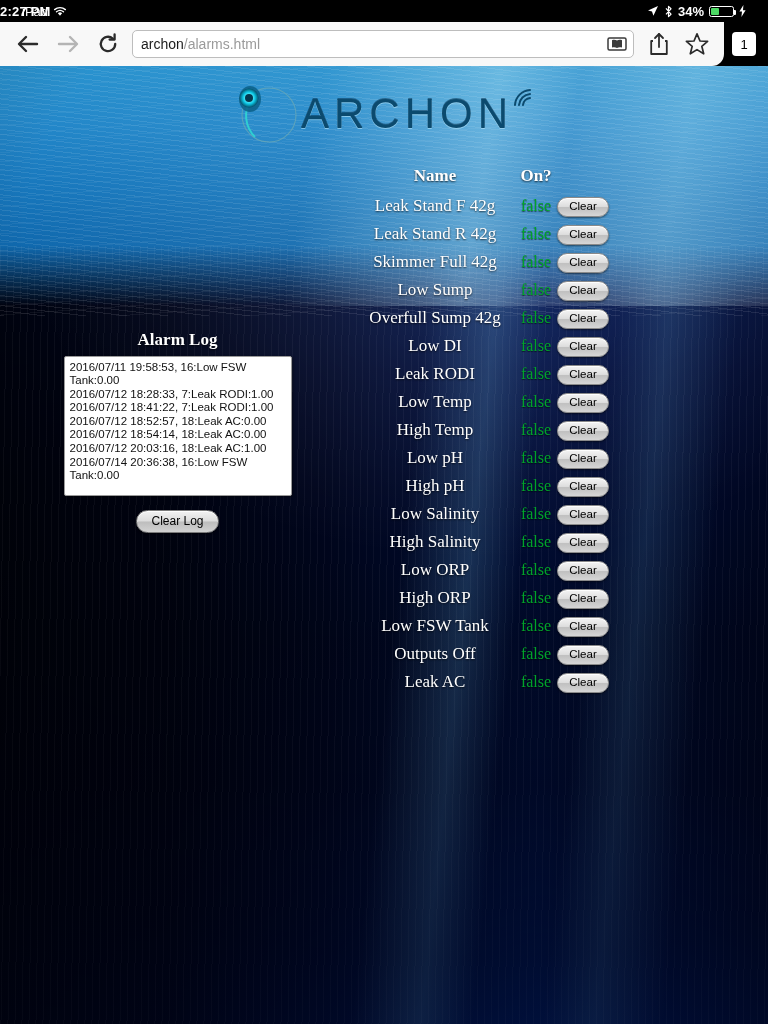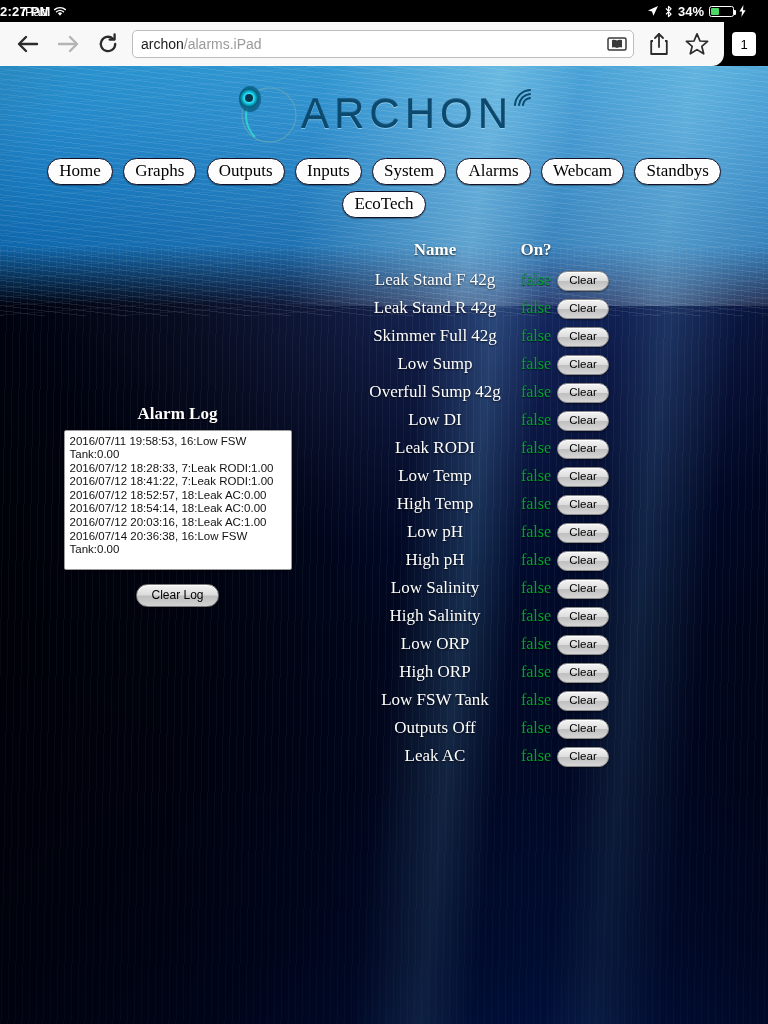--- a/index.html
+++ b/index.html
@@ -435,21 +435,21 @@
     </div>
     <div class="nav-btn">
       <svg width="22" height="22" viewBox="0 0 22 22">
         <path d="M18.2 11 a7.2 7.2 0 1 1 -2.4 -5.4" stroke="#2b2b2b" stroke-width="2.3" fill="none" stroke-linecap="round"></path>
         <path d="M17.6 1.4 L17.6 6.6 L12.6 6.6" stroke="#2b2b2b" stroke-width="2.3" fill="none" stroke-linecap="round" stroke-linejoin="round"></path>
       </svg>
     </div>
 
     <div class="url-field" title="Search or enter website name">
       <span class="url-host">archon</span>
-        <span>/alarms.iPad</span>
+        <span>/alarms.html</span>
       <span class="reader-btn">
         <svg width="20" height="16" viewBox="0 0 20 16">
           <rect x="1" y="2" width="18" height="12" rx="1.5" stroke="#3a3a3a" stroke-width="1.5" fill="none"></rect>
           <path d="M10 4.6 C8.6 3.6 6.4 3.6 5 4.2 V11.6 C6.4 11 8.6 11 10 12 C11.4 11 13.6 11 15 11.6 V4.2 C13.6 3.6 11.4 3.6 10 4.6 Z" fill="#3a3a3a"></path>
         </svg>
       </span>
     </div>
 
     <div class="tb-icon">
       <svg width="20" height="24" viewBox="0 0 20 24">
@@ -499,35 +499,20 @@
         <span class="logo-wifi">
           <svg width="24" height="24" viewBox="0 0 24 24">
             <path d="M4 20 A16 16 0 0 1 19 5" stroke="#0b4a6e" stroke-width="2" fill="none" stroke-linecap="round"></path>
             <path d="M8 20 A12 12 0 0 1 19 9" stroke="#0b4a6e" stroke-width="2" fill="none" stroke-linecap="round"></path>
             <path d="M12 20 A8 8 0 0 1 19 13" stroke="#0b4a6e" stroke-width="2" fill="none" stroke-linecap="round"></path>
           </svg>
         </span>
       </div>
     </div>
 
-    <nav class="nav">
-      <div class="nav-row">
-        <span class="nav-pill">Home</span>
-        <span class="nav-pill">Graphs</span>
-        <span class="nav-pill">Outputs</span>
-        <span class="nav-pill">Inputs</span>
-        <span class="nav-pill">System</span>
-        <span class="nav-pill">Alarms</span>
-        <span class="nav-pill">Webcam</span>
-        <span class="nav-pill">Standbys</span>
-      </div>
-      <div class="nav-row">
-        <span class="nav-pill">EcoTech</span>
-      </div>
-    </nav>
 
     <div class="body-cols">
 
       <div class="col-left">
         <div class="panel-title">Alarm Log</div>
         <div class="log-box">
           <div class="log-line">2016/07/11 19:58:53, 16:Low FSW Tank:0.00</div>
           <div class="log-line">2016/07/12 18:28:33, 7:Leak RODI:1.00</div>
           <div class="log-line">2016/07/12 18:41:22, 7:Leak RODI:1.00</div>
           <div class="log-line">2016/07/12 18:52:57, 18:Leak AC:0.00</div>

